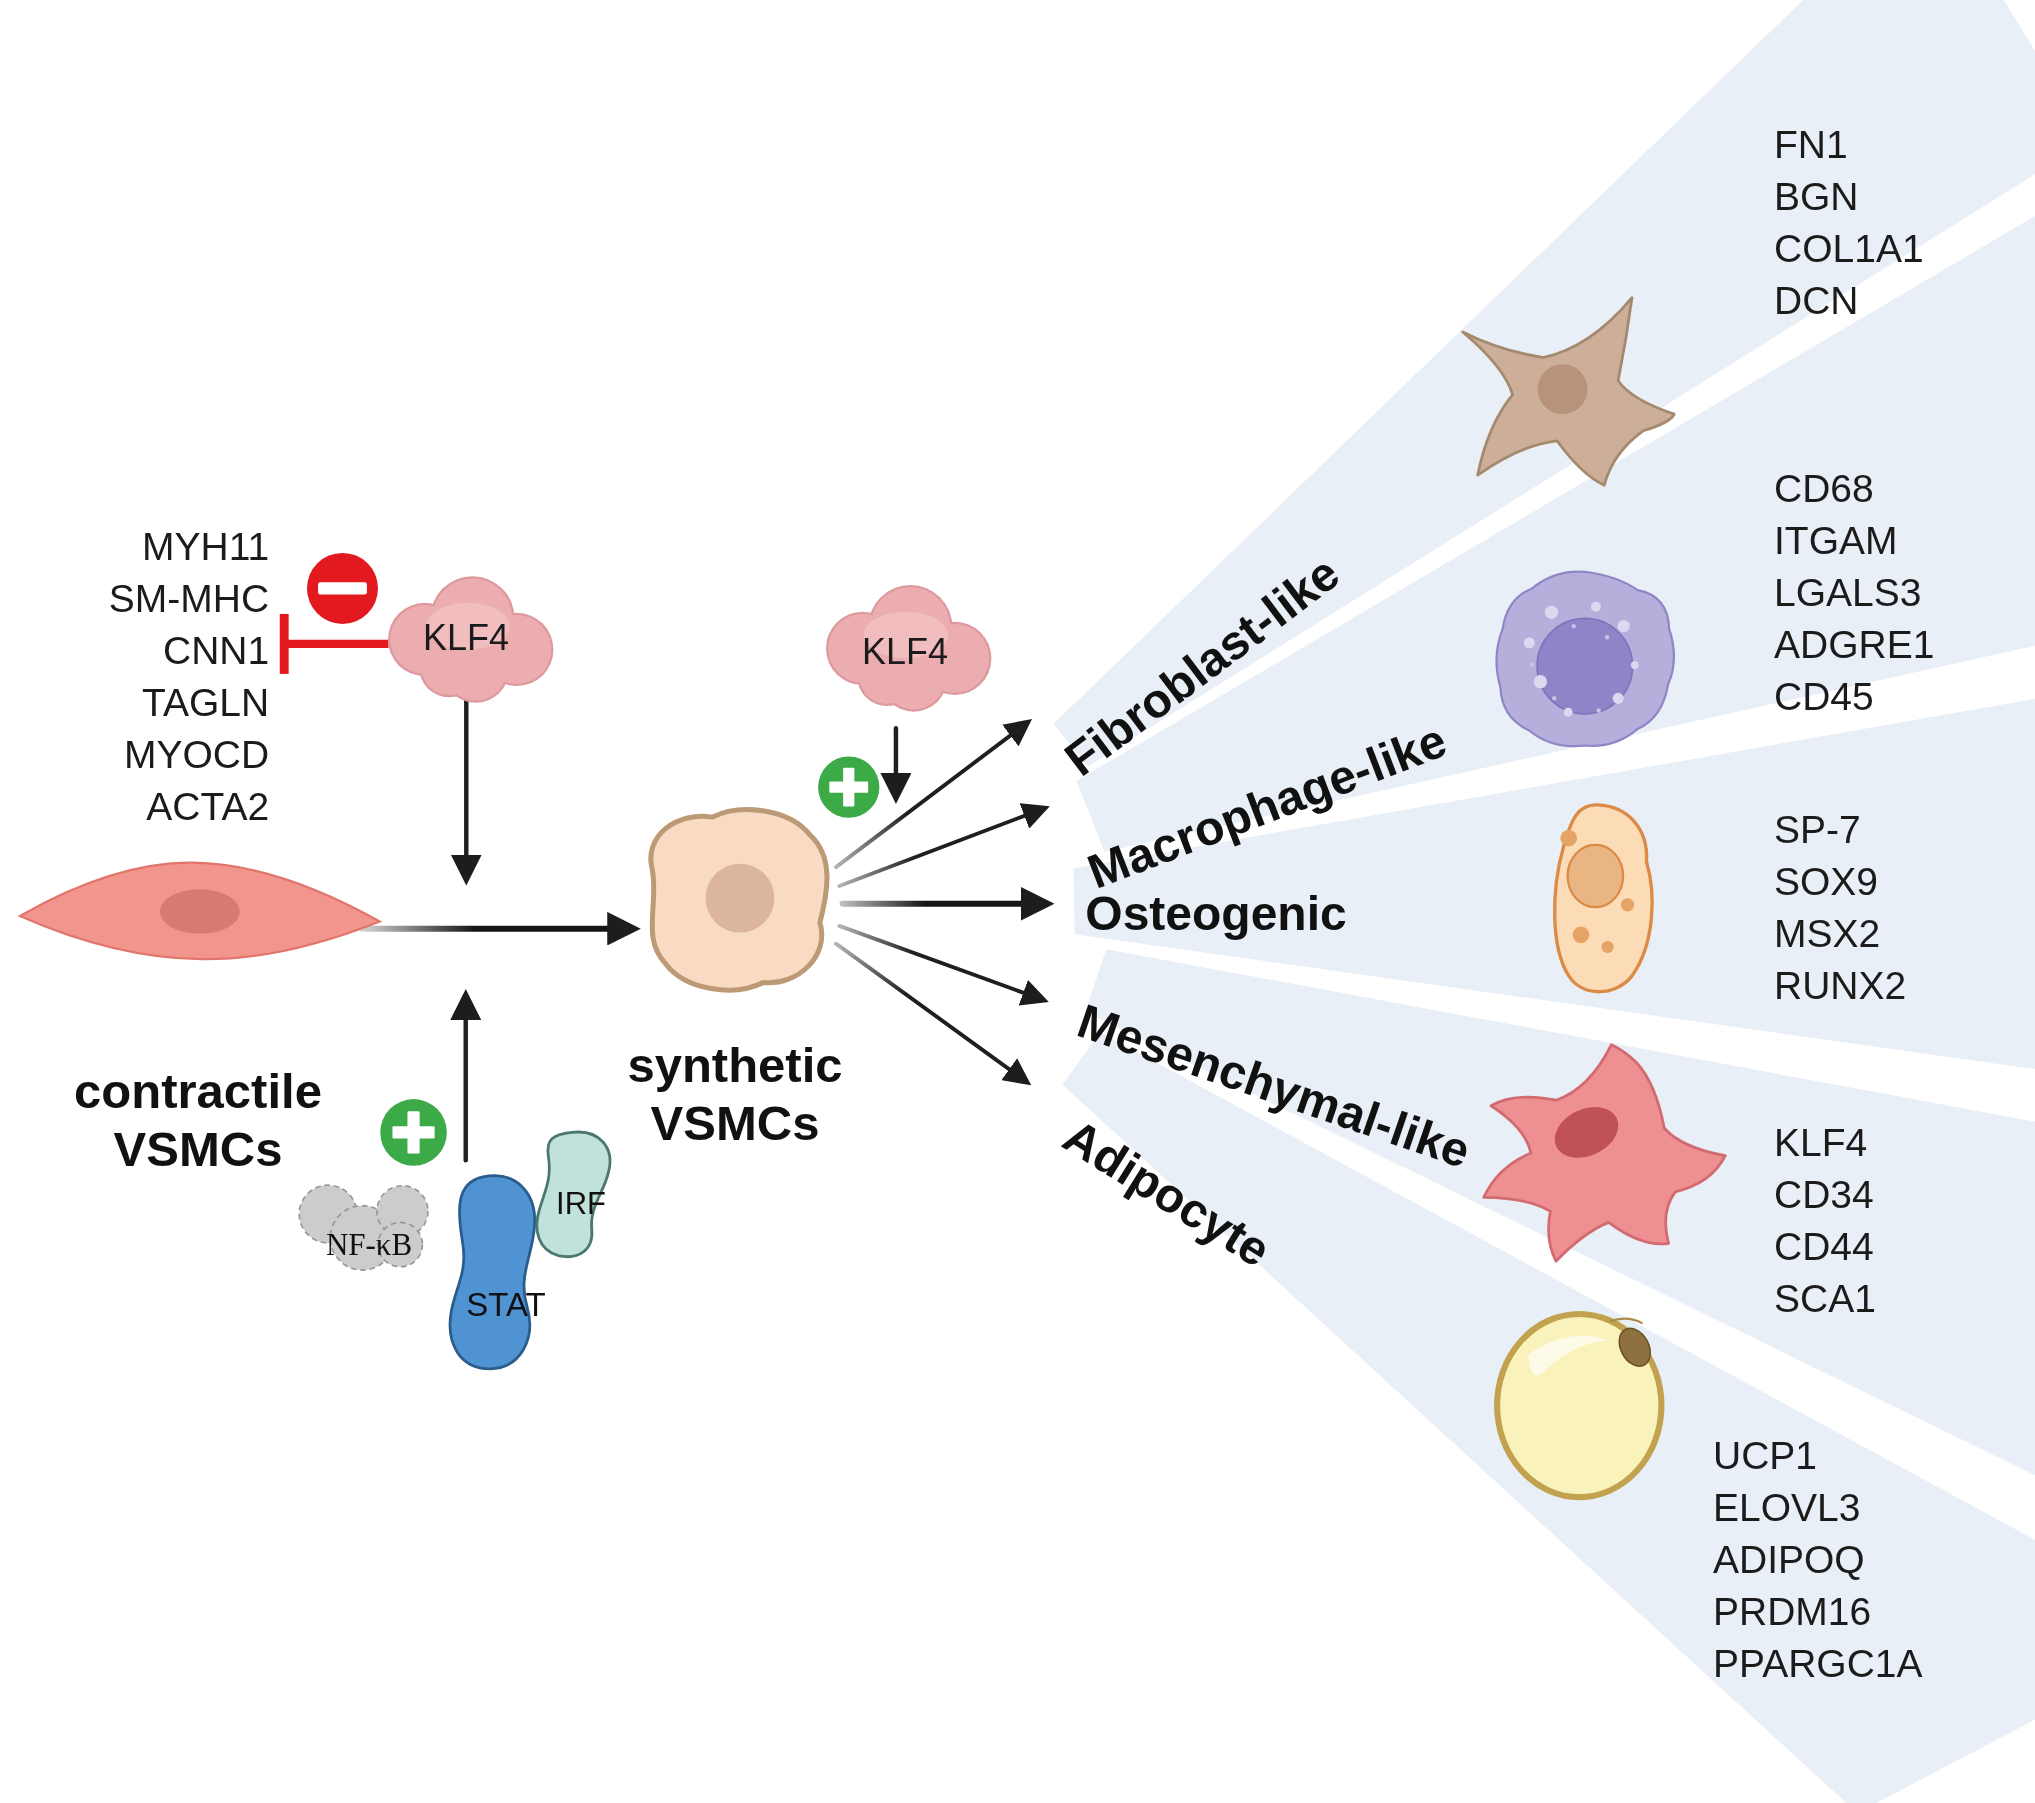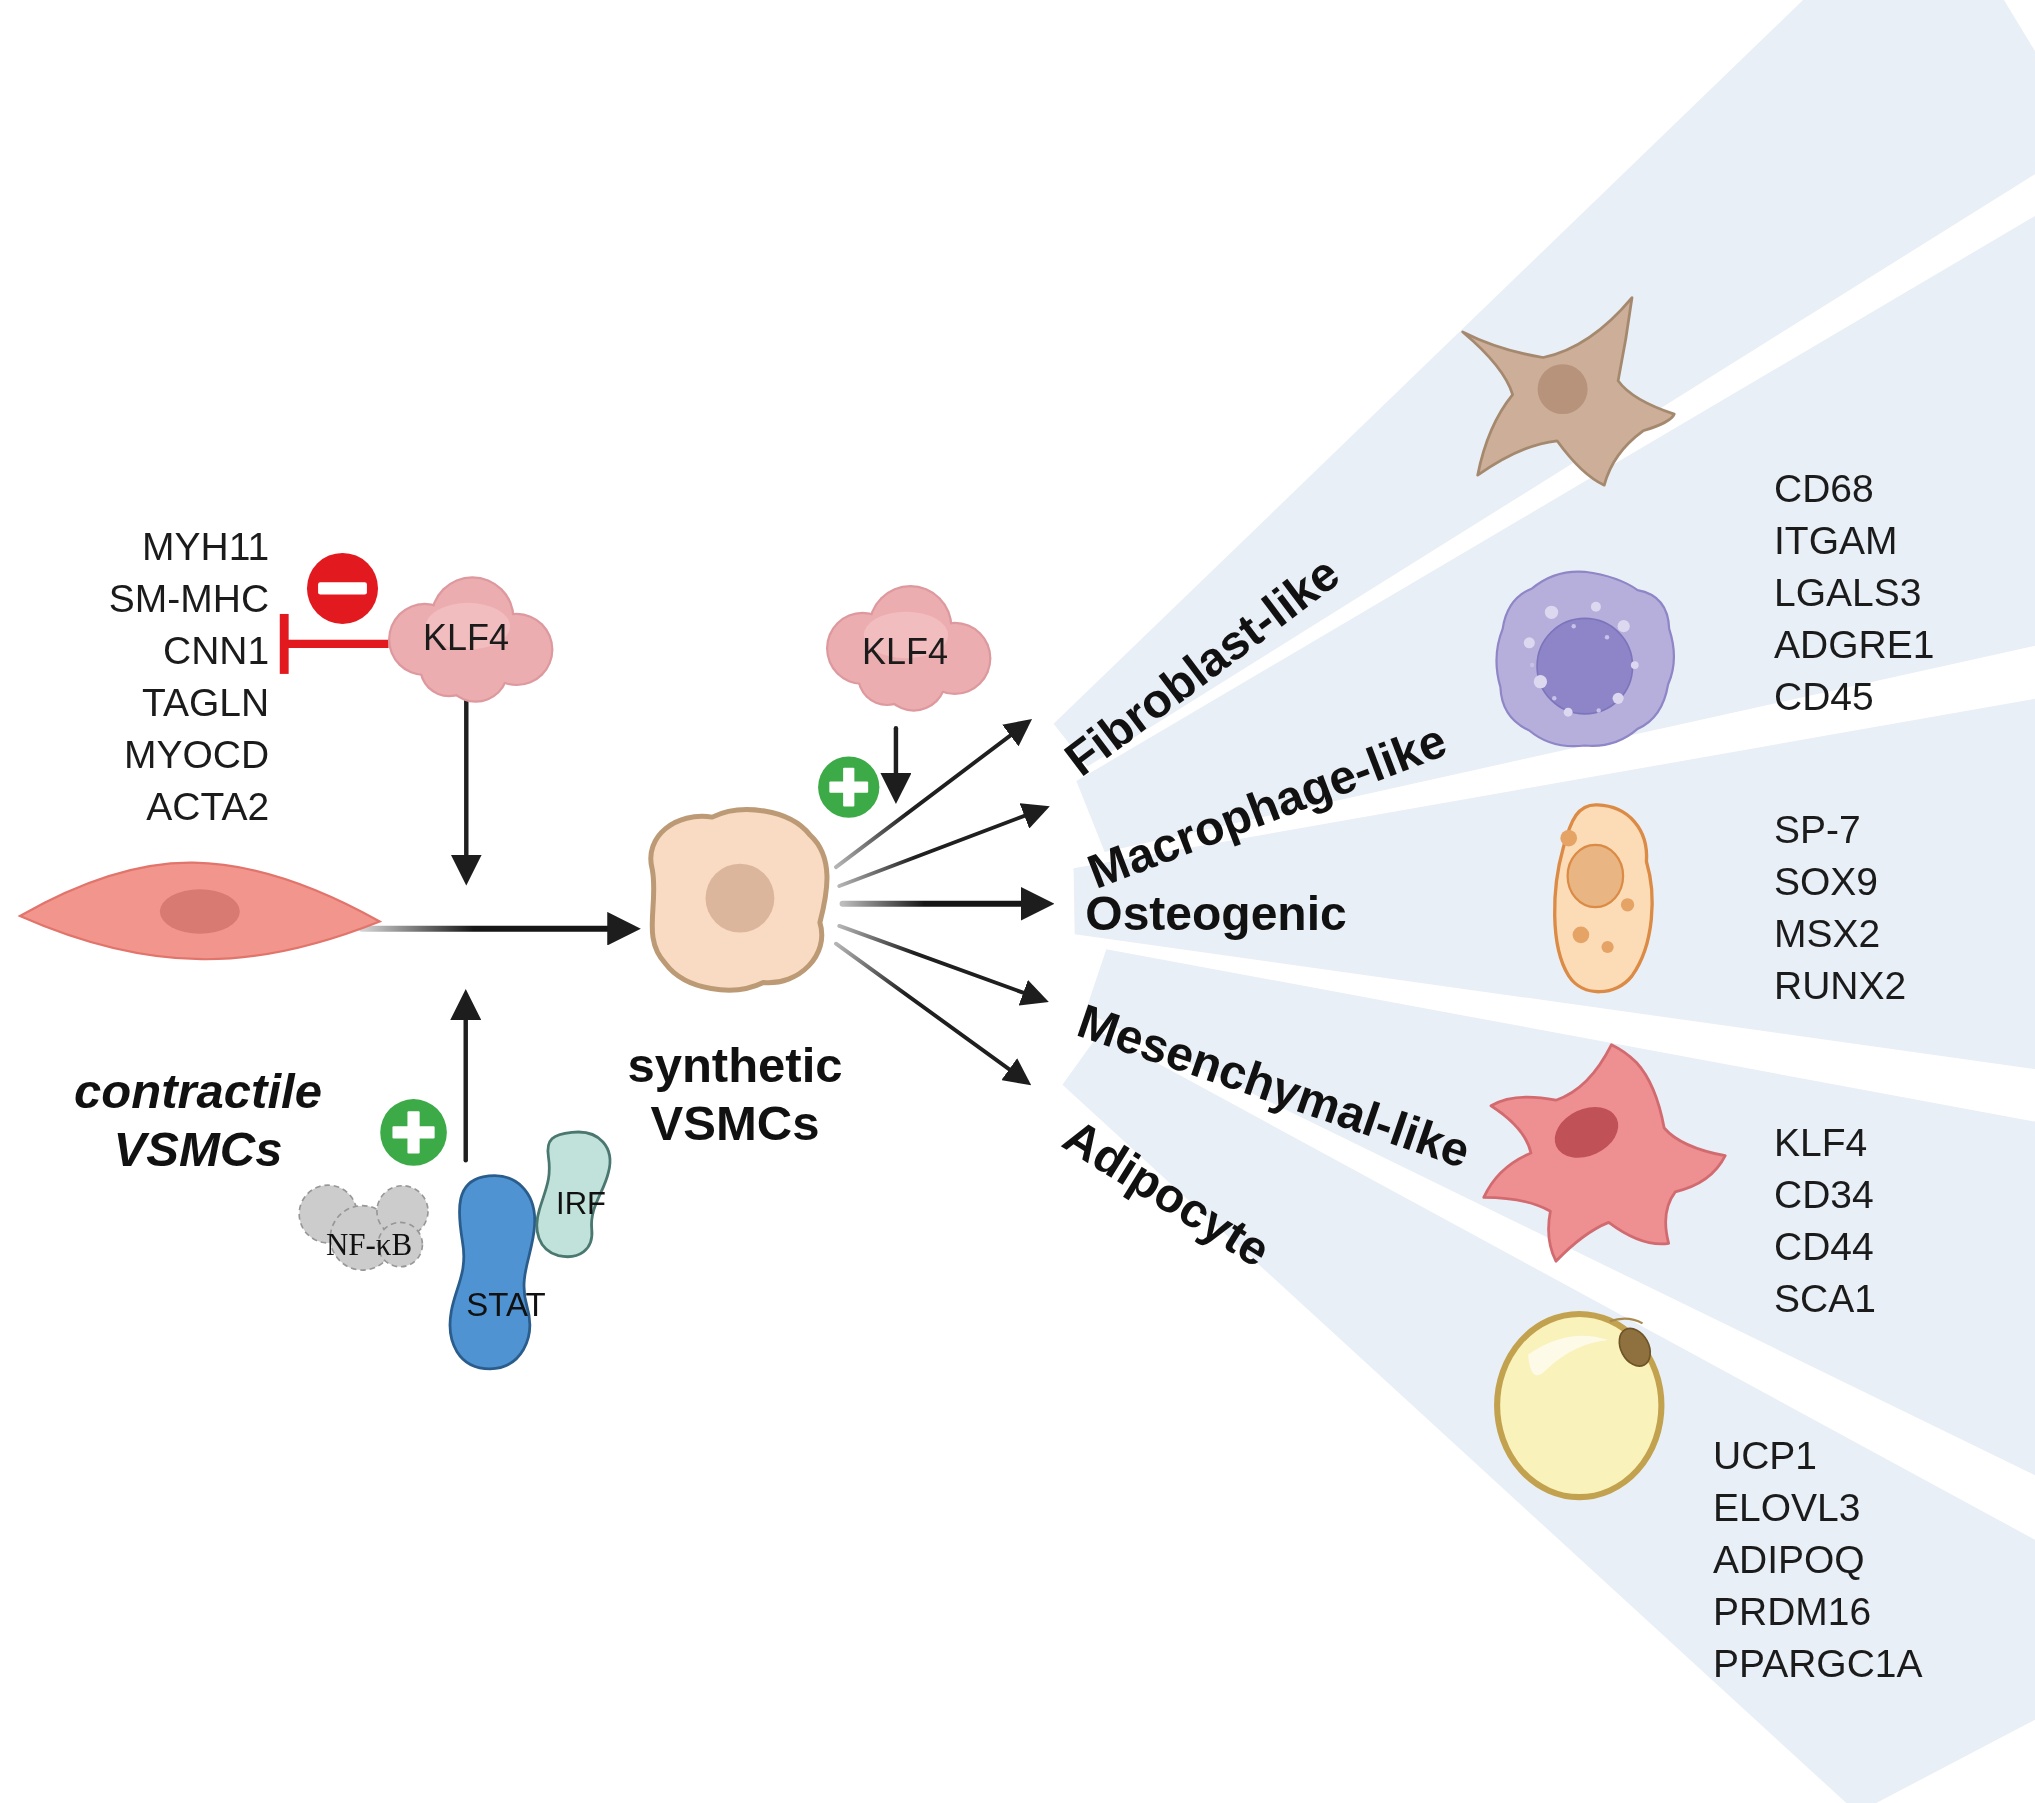--- a/index.html
+++ b/index.html
@@ -205,40 +205,46 @@
       <div>CNN1</div>
       <div>TAGLN</div>
       <div>MYOCD</div>
       <div>ACTA2</div>
     </div>
 
   <div class="cloud-label" style="left:466px; top:638px;">KLF4</div>
 
   <div class="cloud-label" style="left:905px; top:652px;">KLF4</div>
 
-  <div class="cell-label" style="left:198px; top:1062px;font-style:italic;">
+  <div class="cell-label" style="left:198px; top:1062px;">
     <div>contractile</div>
     <div>VSMCs</div>
   </div>
 
   <div class="cell-label" style="left:728px; top:1036px;margin-left:7px;">
     <div>synthetic</div>
     <div>VSMCs</div>
   </div>
 
   <div class="mol-label" style="left:369px; top:1245px;font-family:Liberation Serif, serif;">NF-κB</div>
   <div class="mol-label" style="left:506px; top:1305px; font-size:33px;">STAT</div>
   <div class="mol-label" style="left:581px; top:1204px;">IRF</div>
 
   <div class="pheno-label" style="left:1202px; top:666px; transform:translate(-50%,-50%) rotate(-37deg);">Fibroblast-like</div>
   <div class="pheno-label" style="left:1267px; top:806px; transform:translate(-50%,-50%) rotate(-21deg);">Macrophage-like</div>
   <div class="pheno-label" style="left:1206px; top:913px; transform:translate(-50%,-50%);padding-left:20px;">Osteogenic</div>
   <div class="pheno-label" style="left:1274px; top:1086px; transform:translate(-50%,-50%) rotate(19deg);">Mesenchymal-like</div>
   <div class="pheno-label" style="left:1167px; top:1193px; transform:translate(-50%,-50%) rotate(32deg);">Adipocyte</div>
 
+  <div class="gene-block" style="left:1774px; top:119px;">
+      <div>FN1</div>
+      <div>BGN</div>
+      <div>COL1A1</div>
+      <div>DCN</div>
+    </div>
   <div class="gene-block" style="left:1774px; top:463px;">
       <div>CD68</div>
       <div>ITGAM</div>
       <div>LGALS3</div>
       <div>ADGRE1</div>
       <div>CD45</div>
     </div>
   <div class="gene-block" style="left:1774px; top:804px;">
       <div>SP-7</div>
       <div>SOX9</div>

